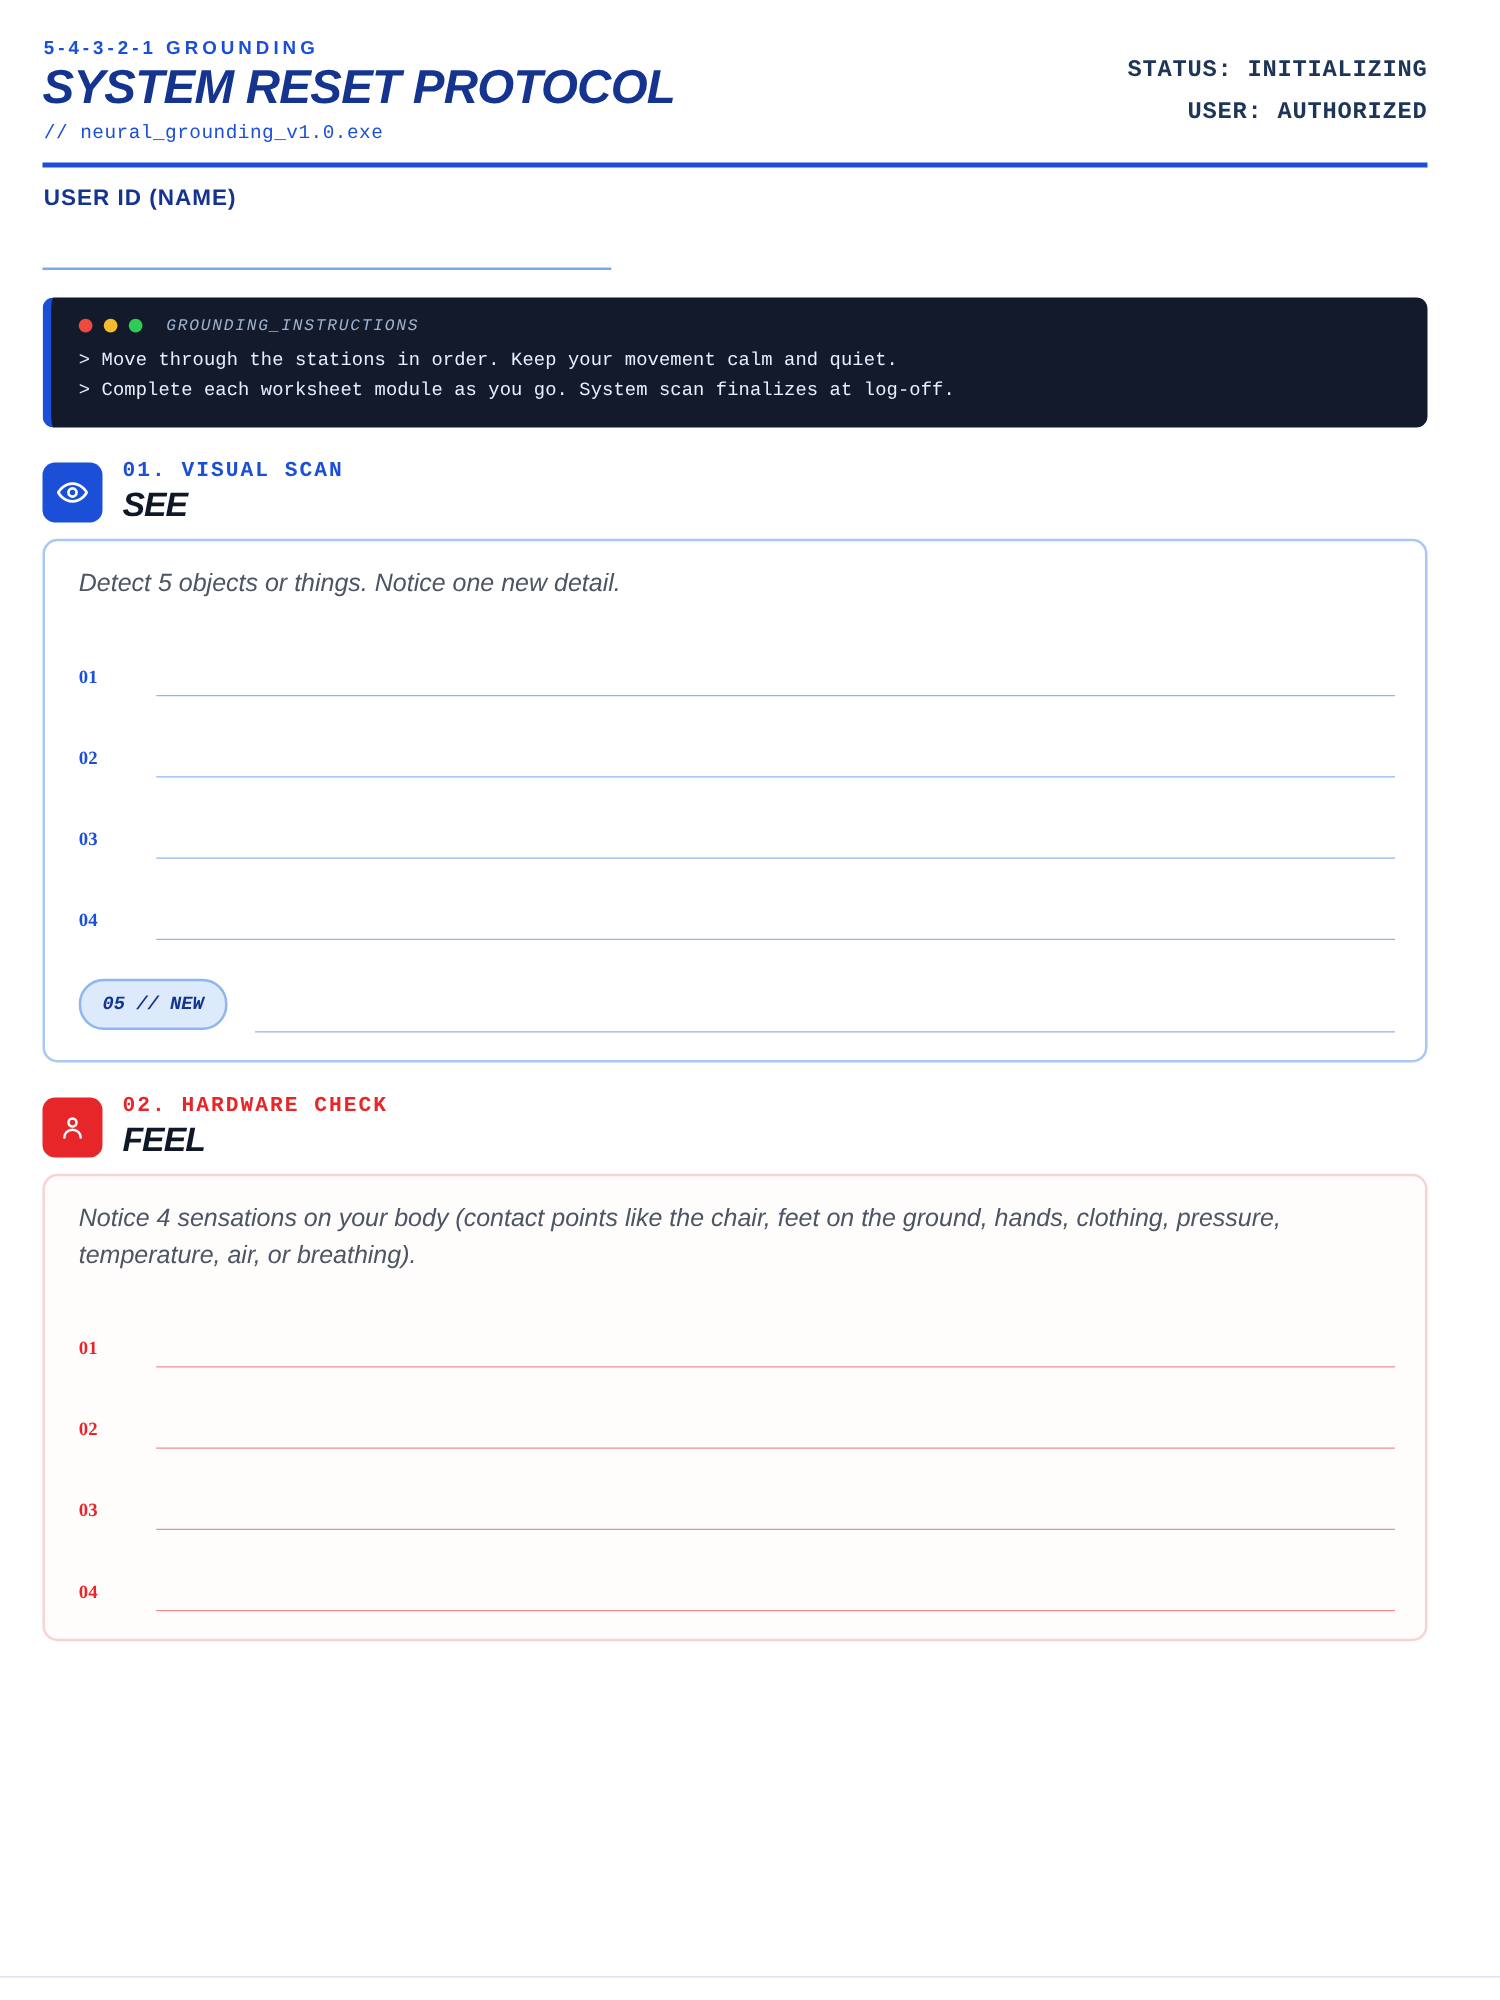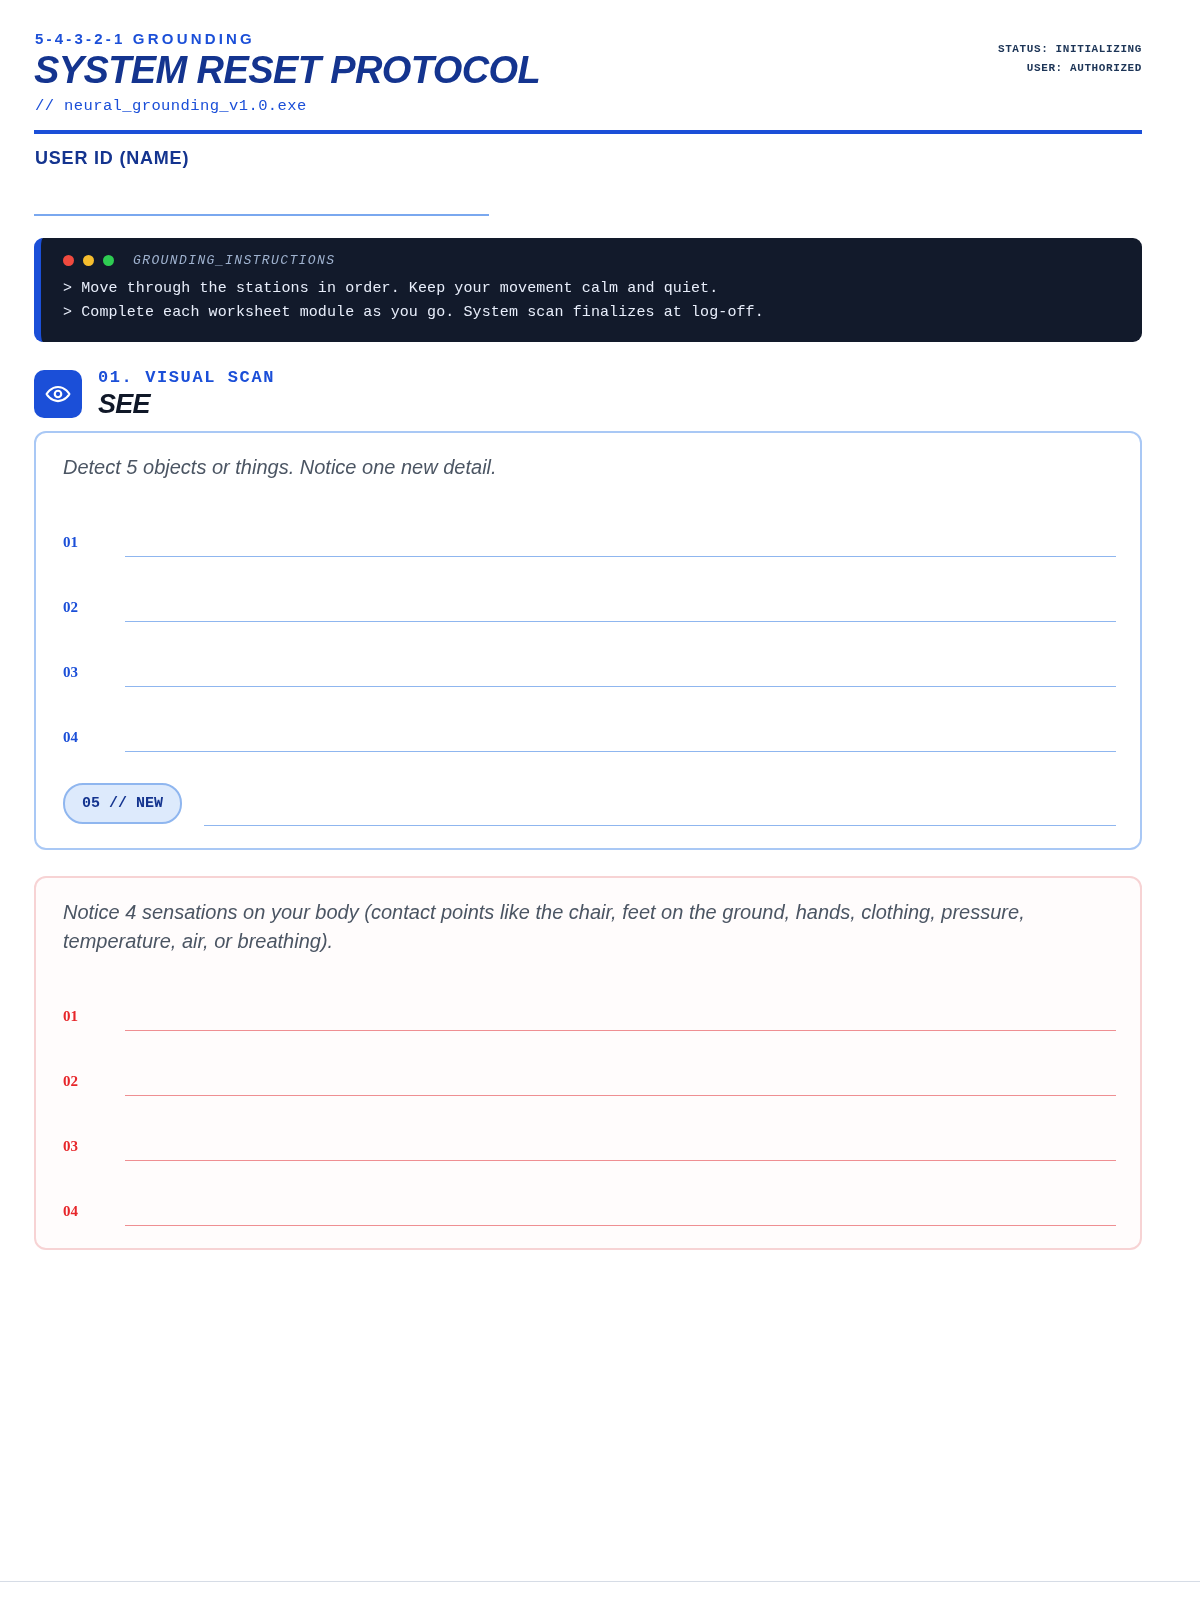--- a/index.html
+++ b/index.html
@@ -46,21 +46,21 @@
   }
   .subtitle {
     font-family: "Liberation Mono", monospace;
     font-size: 15.5px;
     color: #1b4fd8;
     letter-spacing: 0.4px;
     margin-left: 1px;
   }
   .status-block {
     font-family: "Liberation Mono", monospace;
-    font-size: 11px;
+    font-size: 19px;
     font-weight: bold;
     color: #1d3557;
     text-align: right;
     line-height: 1.75;
     letter-spacing: 0.6px;
     padding-top: 10px;
   }
   .rule {
     height: 4px;
     background: #1b4fd8;
@@ -215,20 +215,21 @@
     font-weight: bold;
     color: #14348f;
     background: #ddeafc;
     border: 2px solid #8fb6ef;
     border-radius: 20px;
     padding: 10px 17px;
     margin-bottom: 2px;
     margin-right: 22px;
     white-space: nowrap;
     flex: 0 0 auto;
+    font-style: italic;
   }
 
   .footer-rule {
     position: absolute;
     left: 0; right: 0;
     bottom: 18px;
     height: 1px;
     background: #d6dce6;
   }
 </style>
@@ -299,20 +300,32 @@
         </div>
         <div class="row row-new">
           <div class="pill">05 // NEW</div>
           <input class="row-line blue" type="text" value="" style="">
         </div>
       </div>
     </div>
   </div>
 
   <div class="section">
+    <div class="sec-head">
+      <div class="sec-icon icon-red">
+        <svg width="24" height="24" viewBox="0 0 24 24" fill="none" stroke="#ffffff" stroke-width="2" stroke-linecap="round" stroke-linejoin="round">
+          <circle cx="12" cy="8" r="3.2"></circle>
+          <path d="M5.5 20c0-3.6 2.9-6.2 6.5-6.2s6.5 2.6 6.5 6.2"></path>
+        </svg>
+      </div>
+      <div class="sec-titles">
+        <div class="sec-kicker red">02. HARDWARE CHECK</div>
+        <div class="sec-word">FEEL</div>
+      </div>
+    </div>
 
     <div class="card card-red">
       <div class="card-desc">Notice 4 sensations on your body (contact points like the chair, feet on the ground, hands, clothing, pressure, temperature, air, or breathing).</div>
       <div class="rows">
         <div class="row">
           <div class="row-num red">01</div>
           <input class="row-line red" type="text" value="" style="">
         </div>
         <div class="row">
           <div class="row-num red">02</div>

